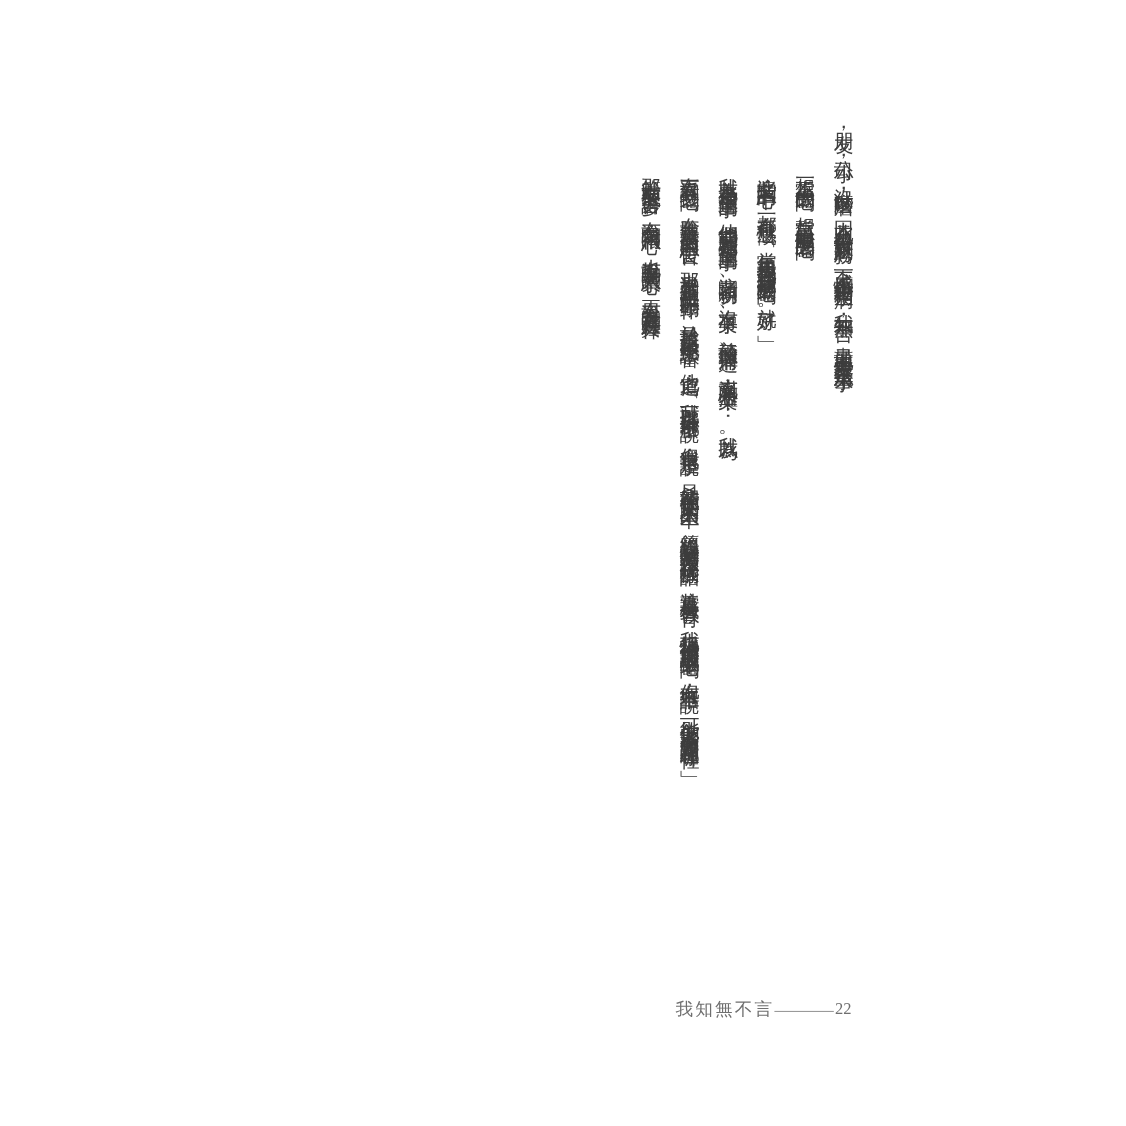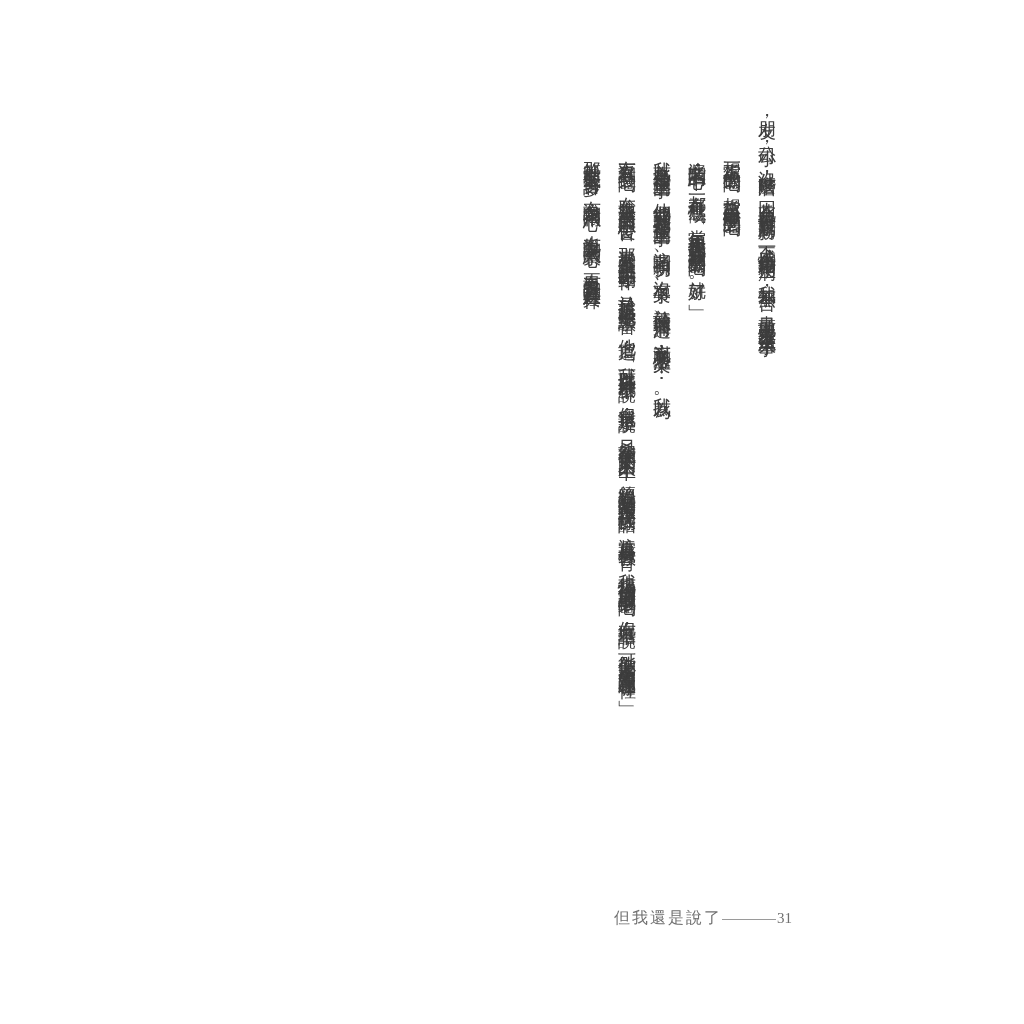--- a/index.html
+++ b/index.html
@@ -68,16 +68,16 @@
 <main class="text-block">
   <p class="continuation">朋友，公司小，沒什麼階層，因此上至公司發展規劃財務、下至感情創傷貓狗生病，我知無不言，盡量地與大家分享生活大小事。</p>
   <p>想當不一樣的老闆，想當自己心目中理想的老闆。</p>
   <p>這些老闆的心中，都有一種感慨：「當年如果我也能遇到像我這樣的老闆，就好了。」</p>
   <p>我以為這是件很幸運的事，他們能遇到我是一件很幸運的事，這老闆親切、沒有架子、善於傾聽與溝通、充滿耐心又溫柔⋯⋯我以為。</p>
   <p>有次看到一位老闆，在臉書上發表自己的「用心良苦」，那次是看到員工上班時的小動作，於是找了員工跟他懇談一番，他寫道：「我可以選擇什麼都不說，但我還是說了，只希望能在你們未來的人生中，曾經想過有老闆願意跟你說這樣的話，這其實是機會教育，我也很怕被你們解讀成機車老闆，但有些話不說，可能你們永遠不會知道問題在哪裡。」</p>
   <p>那篇貼文底下留言許多，有說老闆很用心，也有說老闆太費心了，更有說這老闆真好真棒。</p>
 </main>
 
 <footer class="page-footer">
-  <span class="footer-title">但我還是說了</span>
+  <span class="footer-title">我知無不言</span>
   <span class="footer-rule"></span>
-  <span class="footer-page">31</span>
+  <span class="footer-page">22</span>
 </footer>
 
 </body></html>

